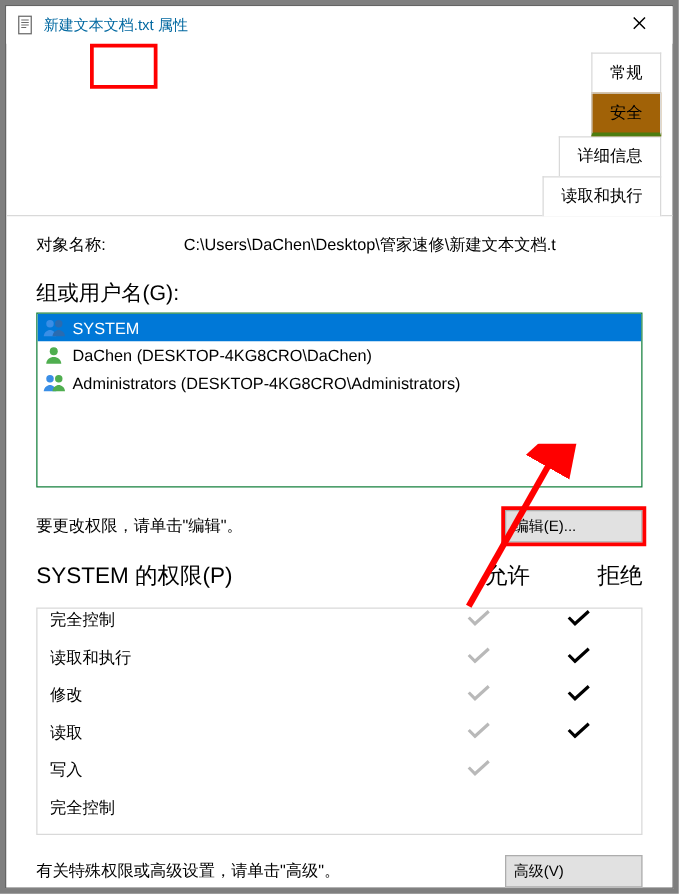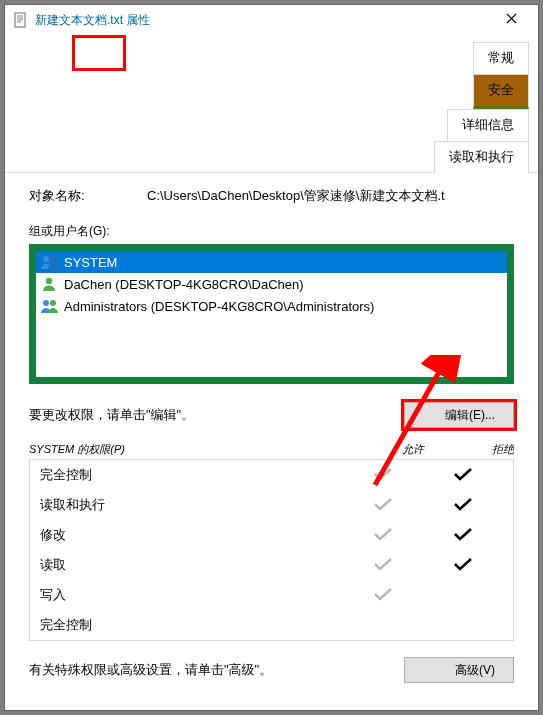--- a/index.html
+++ b/index.html
@@ -77,23 +77,23 @@
     padding: 14px 24px 10px 24px;
   }
   .row-obj {
     display: flex;
     margin-bottom: 18px;
     font-size: 13px;
     align-items: flex-end;
   }
   .obj-label { width: 118px; }
   .obj-value { flex: 1; }
-  .group-label { font-size: 12px; margin-bottom: 4px; }
+  .group-label { font-size: 17px; margin-bottom: 4px; }
   .listbox {
-    border: 7px solid #15803d;
+    border: 1px solid #15803d;
     height: 140px;
     background: #fff;
     overflow: hidden;
   }
   .list-item {
     display: flex;
     align-items: center;
     padding: 3px 4px;
     font-size: 13px;
     gap: 4px;
@@ -110,45 +110,44 @@
     margin-bottom: 14px;
   }
   .hint-text { flex: 1; font-size: 13px; }
   .btn {
     min-width: 110px;
     height: 26px;
     background: #e1e1e1;
     border: 1px solid #adadad;
     font-size: 12px;
     font-family: inherit;
-    text-align: right;
-    padding: 0 18px;
+    text-align: left;
+    padding: 0 6px;
   }
   .btn.highlight {
     outline: 3px solid #ff0000;
   }
   
   .perm-header {
     display: flex;
-    font-size: 11px;
+    font-size: 18px;
     margin-top: 14px;
-    margin-bottom: 2px;
-    font-style: italic;
+    margin-bottom: 14px;
   }
   .perm-header .col-name { flex: 1; }
   .perm-header .col-allow, .perm-header .col-deny {
     width: 90px; text-align: right;
   }
   .perm-box {
     border: 1px solid #d9d9d9;
     background: #fff;
   }
   .perm-row {
     display: flex;
-    align-items: center;
+    align-items: flex-start;
     height: 30px;
     padding: 0 10px;
   }
   .perm-row + .perm-row { }
   .perm-name { flex: 1; font-size: 13px; }
   .perm-check { width: 80px; text-align: center; }
   .check { display:inline-block; }
   .check svg { width: 20px; height: 14px; }
   .check.gray svg path { stroke: #b9b9b9; }
   .check.black svg path { stroke: #000; }

